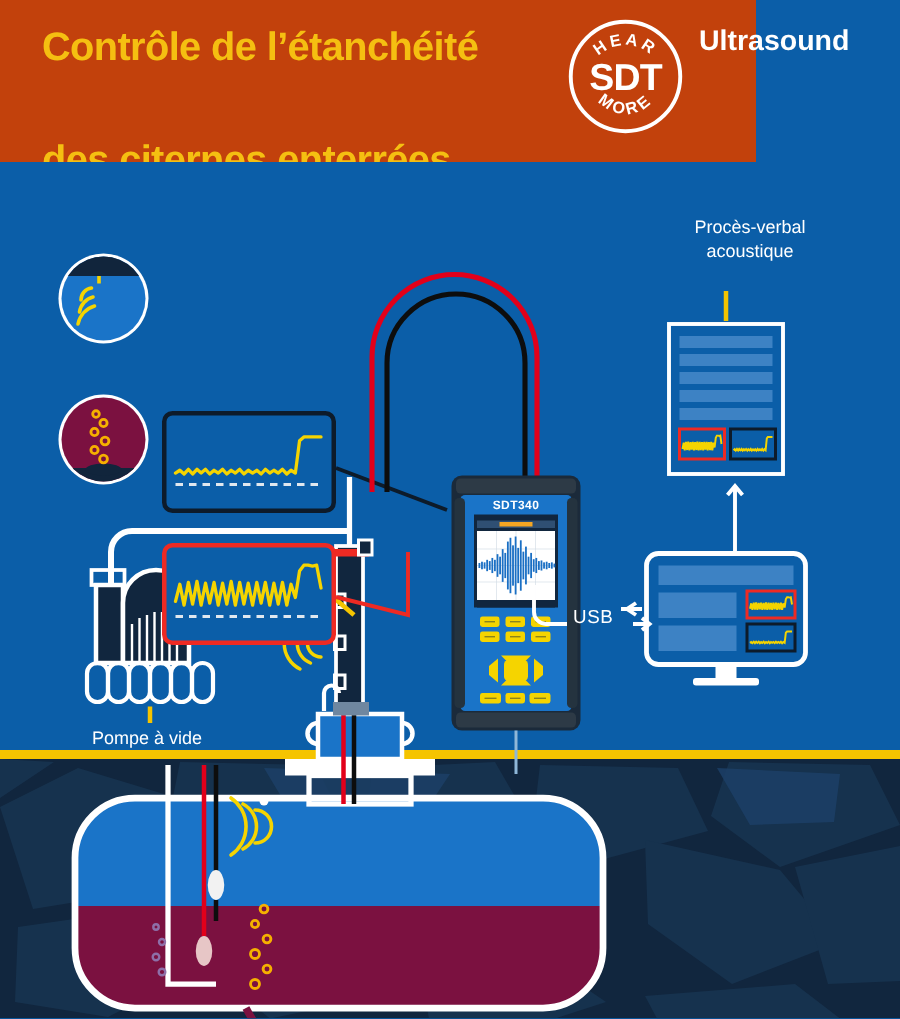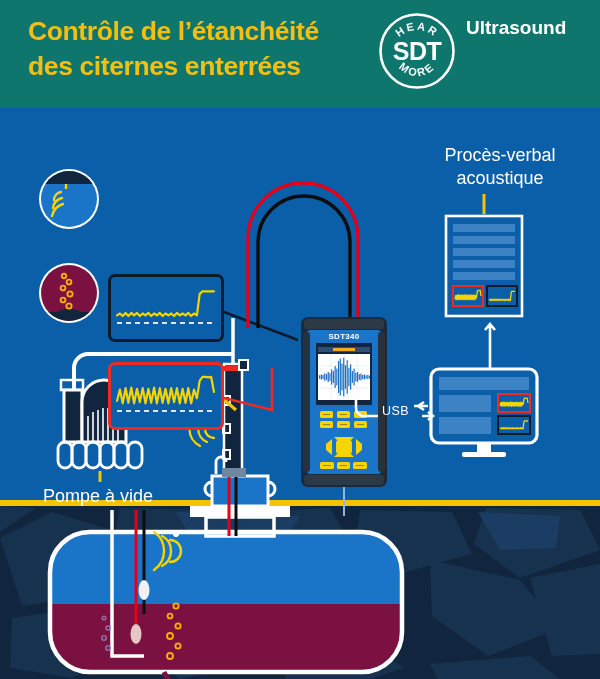--- a/index.html
+++ b/index.html
@@ -1,32 +1,32 @@
 <!DOCTYPE html>
 <html><head>
 <meta charset="utf-8">
 <style>
   html,body{margin:0;padding:0;background:#0b5ea8;}
   body{width:600px;height:679px;position:relative;overflow:hidden;
        font-family:"Liberation Sans","DejaVu Sans",sans-serif;
        background:#0b5ea8;}
   .abs{position:absolute;}
   
-  #header{left:0;top:0;width:600px;height:108px;background:#0f766e;}
+  #header{left:0;top:0;width:504px;height:108px;background:#c2410c;}
   #title{left:28px;top:14px;width:340px;color:#f5bf11;font-weight:bold;
          font-size:26.5px;line-height:1.32;letter-spacing:-0.4px;}
-  #title .l2{display:block;}
+  #title .l2{display:block;margin-top:40px;}
   #logo-wrap{left:378px;top:12px;width:210px;height:84px;}
   #logo-circle{left:0;top:0;width:78px;height:78px;}
   #brand{left:88px;top:4px;color:#ffffff;font-weight:bold;font-size:19px;
          line-height:1.24;}
   
   #scene{left:0;top:108px;width:600px;height:571px;overflow:hidden;background:#0b5ea8;}
   
-  .lbl{color:#ffffff;font-size:18px;line-height:1.3;text-align:center;}
+  .lbl{color:#ffffff;font-size:12px;line-height:1.3;text-align:center;}
   #lbl-pv{left:418px;top:36px;width:164px;}
   #lbl-sim{left:118px;top:252px;width:112px;text-align:center;}
   #lbl-pompe{left:40px;top:377px;width:116px;text-align:center;}
   #lbl-usb{left:382px;top:296px;color:#fff;font-weight:normal;font-size:12.5px;letter-spacing:.4px;}
   
   .gbox{border-radius:7px;background:#0b5ea8;box-sizing:border-box;}
   #gbox-normal{left:108px;top:166px;width:116px;height:68px;border:3.5px solid #0d1b2a;}
   #gbox-leak{left:108px;top:254px;width:116px;height:68px;border:3.5px solid #ee2a23;}
   
   #device{left:300px;top:208px;width:88px;height:172px;}

